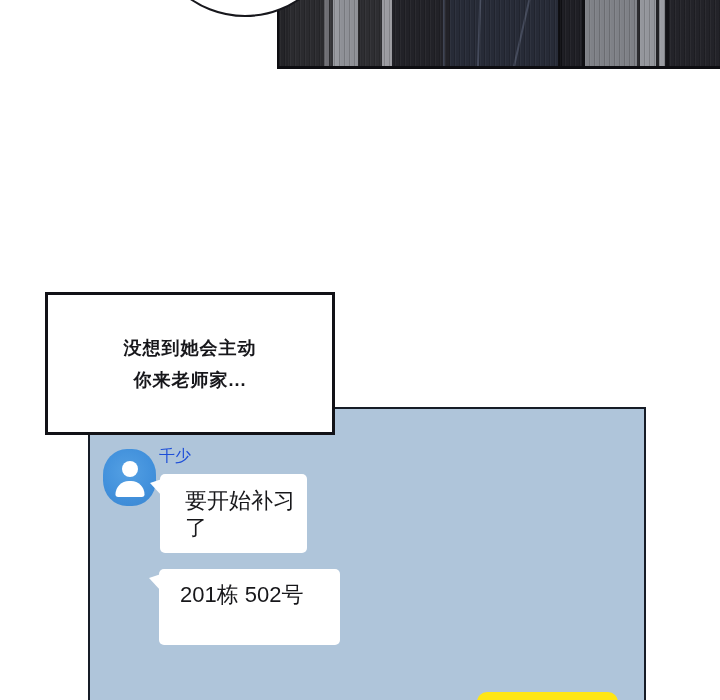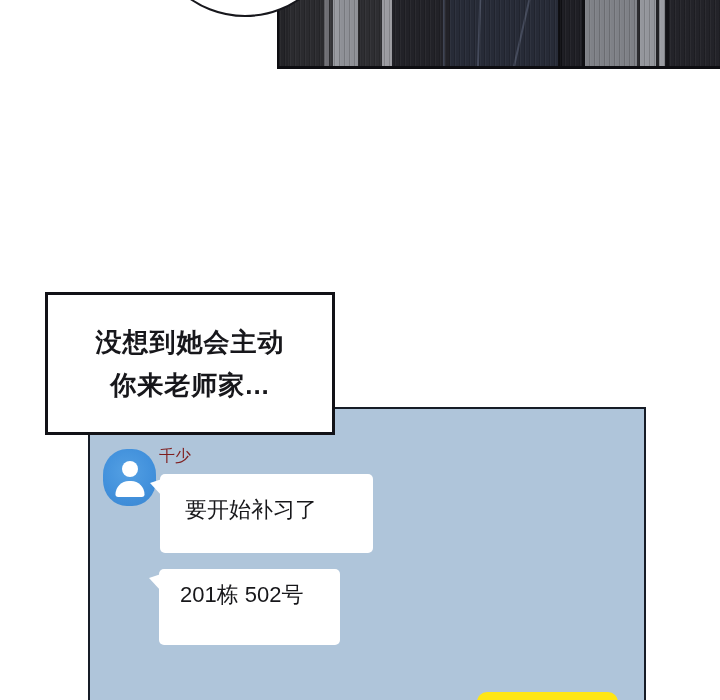--- a/index.html
+++ b/index.html
@@ -29,21 +29,21 @@
   .bubble-circle{
     position:absolute;left:148px;top:-177px;width:190px;height:190px;
     border-radius:50%;background:#ffffff;border:2px solid #17171c;z-index:3;
   }
 
   
   .thought-bubble{
     position:absolute;left:45px;top:292px;width:290px;height:143px;
     box-sizing:border-box;background:#ffffff;border:3px solid #121217;
     z-index:4;display:flex;flex-direction:column;justify-content:center;gap:8px;
-    text-align:center;font-size:26px;font-weight:600;color:#17171b;letter-spacing:1px;
+    text-align:center;font-size:18px;font-weight:600;color:#17171b;letter-spacing:1px;
   }
 
   
   .chat-panel{
     position:absolute;left:88px;top:407px;width:558px;height:300px;
     box-sizing:border-box;border:2px solid #161c26;background:#afc5da;z-index:2;
   }
   .avatar{
     position:absolute;left:13px;top:40px;width:53px;height:57px;
     border-radius:45%;background:radial-gradient(circle at 45% 40%, #54a0e3 0%, #4291dc 55%, #3a86d0 100%);
@@ -61,21 +61,21 @@
 
   .msg{
     position:absolute;background:#ffffff;border-radius:5px;
     font-size:22px;line-height:27px;color:#17171a;font-weight:500;box-sizing:border-box;
   }
   .msg::before{
     content:"";position:absolute;left:-10px;top:5px;width:0;height:0;
     border-top:4px solid transparent;border-bottom:13px solid transparent;
     border-right:12px solid #ffffff;
   }
-  .msg1{left:70px;top:65px;width:213px;height:79px;padding:22px 0 0 25px;}
+  .msg1{left:70px;top:65px;width:147px;height:79px;padding:13px 0 0 25px;}
   .msg2{left:69px;top:160px;width:181px;height:76px;padding:12px 0 0 21px;}
   .msg-sent{
     position:absolute;left:387px;top:283px;width:141px;height:40px;
     border-radius:10px 10px 0 0;background:#ffe614;
   }
 </style>
 </head>
 <body>
 
 <div class="page">
@@ -121,21 +121,21 @@
 
   <div class="chat-panel" id="chat-panel" style="background: rgb(175, 197, 218); border-color: rgb(22, 28, 38);">
 
     <div class="avatar" id="avatar">
       <div class="person">
         <div class="head"></div>
         <div class="torso"></div>
       </div>
     </div>
 
-    <div class="sender-name" style="color: #7f1d1d;">千少</div>
+    <div class="sender-name" style="color: #1d4ed8;">千少</div>
 
     <div class="msg msg1">
       <div>要开始补习了</div>
     </div>
 
     <div class="msg msg2">
       <div>201栋 502号</div>
     </div>
 
     <div class="msg-sent" id="msg-sent" style="background: rgb(255, 230, 20);"></div>

